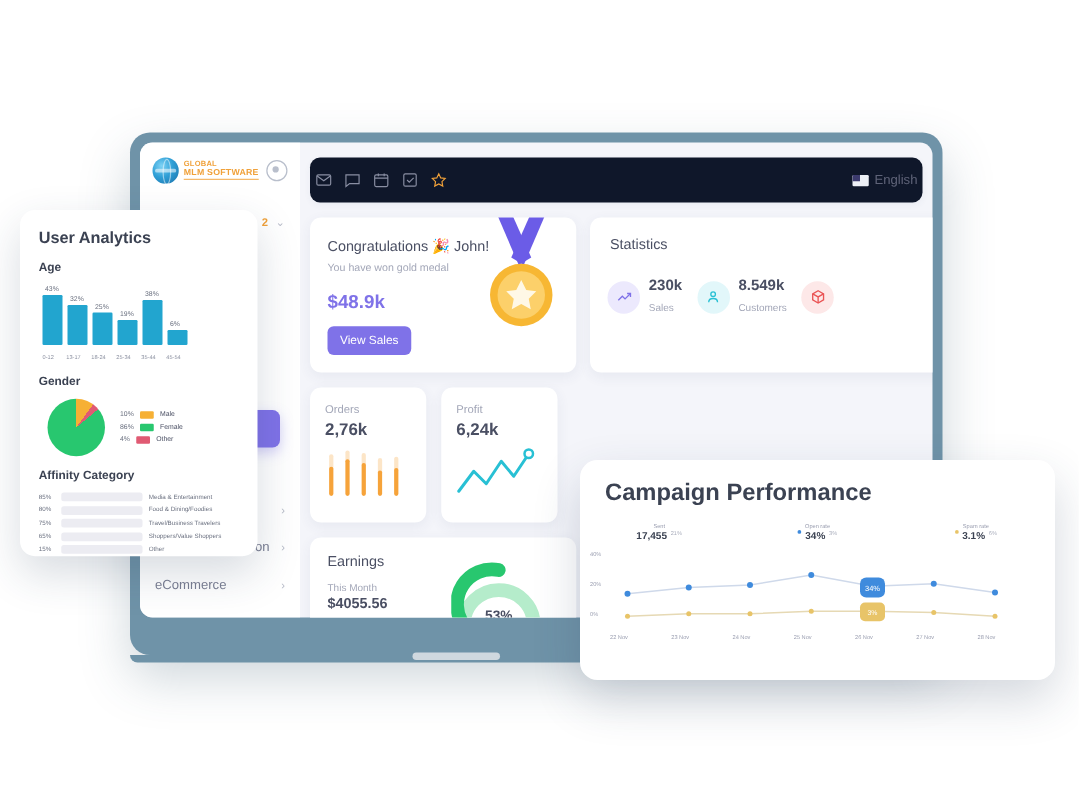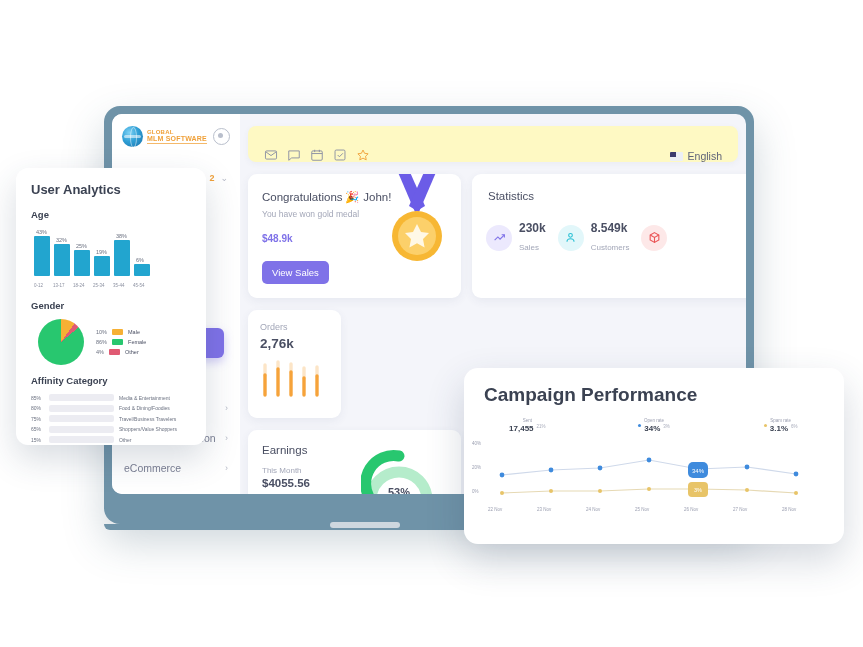--- a/index.html
+++ b/index.html
@@ -72,41 +72,41 @@
   }
   .chev{font-size:9px;color:#b6bac7;}
   .active-pill{
     position:absolute;left:70px;top:214px;width:42px;height:30px;border-radius:6px;
     background:#7f72e8;box-shadow:0 4px 10px rgba(127,114,232,.35);
   }
 
   
   .topbar{
     position:absolute;left:136px;top:12px;right:8px;height:36px;
-    background:#fef9c3;border-radius:8px;display:flex;align-items:flex-end;
-    padding:0 16px;box-shadow:0 2px 6px rgba(60,70,110,.05);
+    background:#0f172a;border-radius:8px;display:flex;align-items:center;
+    padding:0 4px;box-shadow:0 2px 6px rgba(60,70,110,.05);
   }
   .tb-icons{display:flex;gap:9px;align-items:center;}
   .tb-ic{width:14px;height:14px;color:#8a8fa3;}
   .tb-right{margin-left:auto;display:flex;align-items:center;gap:5px;}
   .flag{width:13px;height:9px;border-radius:1px;background:#eceff5;position:relative;overflow:hidden;flex:none;}
   .flag:before{content:"";position:absolute;left:0;top:0;width:6px;height:5px;background:#3c3b6e;}
   .flag:after{
     content:"";position:absolute;left:0;top:0;right:0;bottom:0;
     background:repeating-linear-gradient(to bottom,#d9546a 0 1.5px,#fff 1.5px 3px);
     opacity:.65;z-index:-1;
   }
   .lang{font-size:10.5px;color:#5f6378;}
 
   
   .card{background:#fff;border-radius:9px;box-shadow:0 3px 10px rgba(60,70,110,.07);position:absolute;}
   .congrats{left:136px;top:60px;width:213px;height:124px;overflow:hidden;}
   .congrats h3{margin:0;padding:16px 0 0 14px;font-size:11.5px;color:#4a4f63;font-weight:400;}
   .congrats .sub{padding:5px 0 0 14px;font-size:8.5px;color:#a3a7b8;}
-  .congrats .amt{padding:14px 0 0 14px;font-size:10px;color:#7f72e8;font-weight:600;}
+  .congrats .amt{padding:14px 0 0 14px;font-size:15px;color:#7f72e8;font-weight:600;}
   .btn-view{
     position:absolute;left:14px;bottom:14px;background:#7f72e8;color:#fff;
     border:none;border-radius:5px;padding:6px 10px;font-size:9.5px;font-family:inherit;cursor:pointer;
   }
   .medal{position:absolute;right:10px;top:-4px;width:70px;height:100px;}
 
   .stats{left:360px;top:60px;width:317px;height:124px;overflow:hidden;}
   .stats h3{margin:0;padding:16px 0 0 16px;font-size:11.5px;color:#4a4f63;font-weight:400;}
   .stat-row{display:flex;gap:12px;padding:20px 0 0 14px;align-items:center;}
   .stat{display:flex;gap:7px;align-items:center;}
@@ -309,20 +309,28 @@
             <line x1="31" y1="13" x2="31" y2="36"></line>
             <line x1="31" y1="5" x2="31" y2="13" opacity=".28"></line>
             <line x1="44" y1="19" x2="44" y2="36"></line>
             <line x1="44" y1="9" x2="44" y2="19" opacity=".28"></line>
             <line x1="57" y1="17" x2="57" y2="36"></line>
             <line x1="57" y1="8" x2="57" y2="17" opacity=".28"></line>
           </g>
         </svg>
       </div>
 
+      <div class="card profit">
+        <div class="mini-t">Profit</div>
+        <div class="mini-v">6,24k</div>
+        <svg width="72" height="44" viewBox="0 0 72 44" style="margin:6px 0 0 10px">
+          <polyline points="4,36 16,20 26,30 38,12 48,24 60,6" fill="none" stroke="#28c0d4" stroke-width="2.4" stroke-linejoin="round" stroke-linecap="round"></polyline>
+          <circle cx="60" cy="6" r="3.4" fill="#fff" stroke="#28c0d4" stroke-width="2"></circle>
+        </svg>
+      </div>
 
 
       <div class="card earnings">
         <div class="earn-t">Earnings</div>
         <div class="earn-sub">This Month</div>
         <div class="earn-v">$4055.56</div>
         <svg width="76" height="70" viewBox="0 0 76 70" style="position:absolute;right:24px;top:16px">
           <path d="M10 54 A28 28 0 1 1 66 54" fill="none" stroke="#b5eccb" stroke-width="11" stroke-linecap="round"></path>
           <path d="M10 54 A28 28 0 0 1 38 10" fill="none" stroke="#28c76f" stroke-width="11" stroke-linecap="round"></path>
           <text x="38" y="50" text-anchor="middle" font-size="11" font-weight="700" fill="#4a4f63" font-family="Liberation Sans, sans-serif">53%</text>

